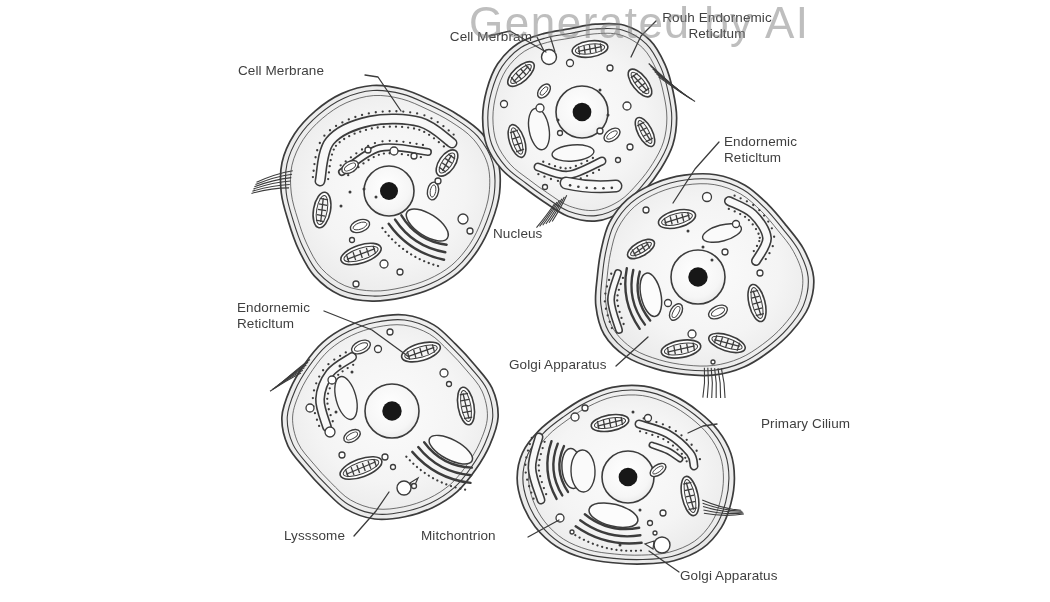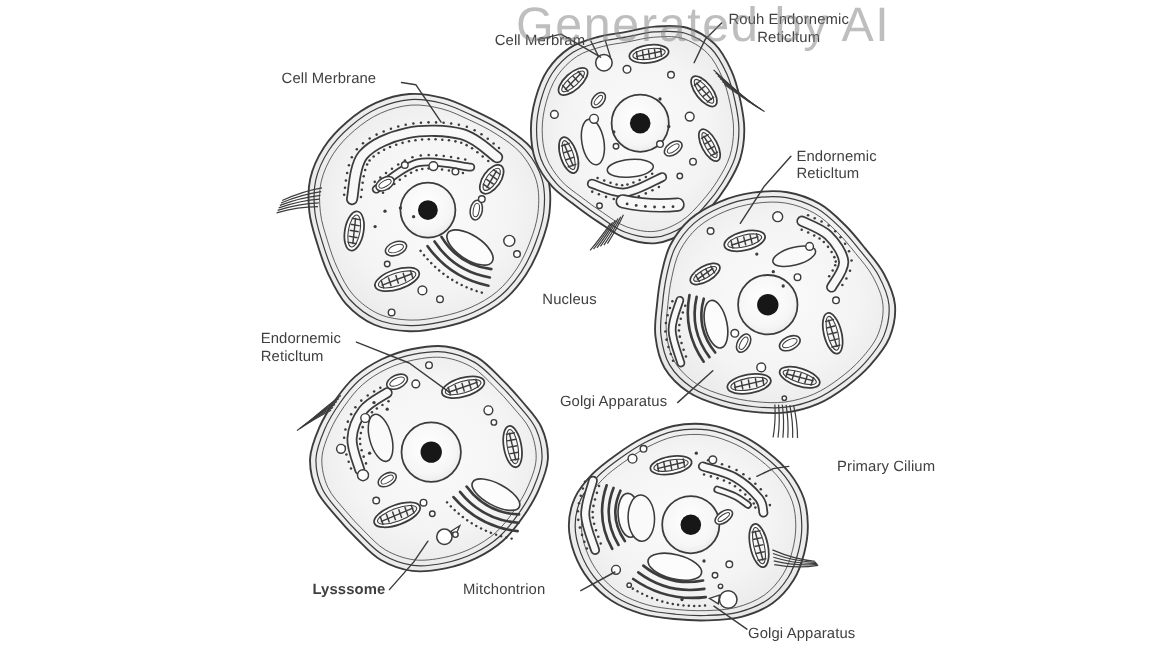--- a/index.html
+++ b/index.html
@@ -684,29 +684,29 @@
         <path d="M719,142 L695,169 L673,203" stroke="var(--ink)" stroke-width="1.3" fill="none" stroke-linejoin="round" stroke-linecap="round"></path>
         <path d="M616,366 L648,337" stroke="var(--ink)" stroke-width="1.3" fill="none" stroke-linejoin="round" stroke-linecap="round"></path>
         <path d="M717,424 L703,426 L688,433" stroke="var(--ink)" stroke-width="1.3" fill="none" stroke-linejoin="round" stroke-linecap="round"></path>
         <path d="M324,311 L372,330 L409,357" stroke="var(--ink)" stroke-width="1.3" fill="none" stroke-linejoin="round" stroke-linecap="round"></path>
         <path d="M354,536 L376,511 L389,492" stroke="var(--ink)" stroke-width="1.3" fill="none" stroke-linejoin="round" stroke-linecap="round"></path>
         <path d="M528,537 L559,520" stroke="var(--ink)" stroke-width="1.3" fill="none" stroke-linejoin="round" stroke-linecap="round"></path>
         <path d="M679,572 L649,551" stroke="var(--ink)" stroke-width="1.3" fill="none" stroke-linejoin="round" stroke-linecap="round"></path>
       </g>
   </svg>
 
-  <div class="lbl" style="left:238px;top:63px;width:122px;text-align:center;">Cell Merbrane</div>
+  <div class="lbl" style="left:238px;top:63px;width:122px;text-align:left;">Cell Merbrane</div>
   <div class="lbl" style="left:396px;top:29px;width:90px;text-align:right;margin-left:46px;">Cell Merbram</div>
   <div class="lbl" style="left:642px;top:10px;width:150px;text-align:center;">Rouh Endornemic
 Reticltum</div>
-  <div class="lbl" style="left:493px;top:226px;width:70px;margin-top:38px;">Nucleus</div>
+  <div class="lbl" style="left:493px;top:226px;width:70px;">Nucleus</div>
   <div class="lbl" style="left:724px;top:134px;width:95px;">Endornemic
 Reticltum</div>
   <div class="lbl" style="left:509px;top:357px;width:106px;">Golgi Apparatus</div>
   <div class="lbl" style="left:761px;top:416px;width:100px;">Primary Cilium</div>
   <div class="lbl" style="left:237px;top:300px;width:95px;">Endornemic
 Reticltum</div>
-  <div class="lbl" style="left:284px;top:528px;width:68px;font-weight:bold;">Lysssome</div>
+  <div class="lbl" style="left:284px;top:528px;width:68px;">Lysssome</div>
   <div class="lbl" style="left:421px;top:528px;width:90px;">Mitchontrion</div>
   <div class="lbl" style="left:680px;top:568px;width:106px;">Golgi Apparatus</div>
 
   <div id="watermark" style="color: rgba(125, 125, 125, 0.5);">Generated by AI</div>
 </div>
 
 </body></html>

